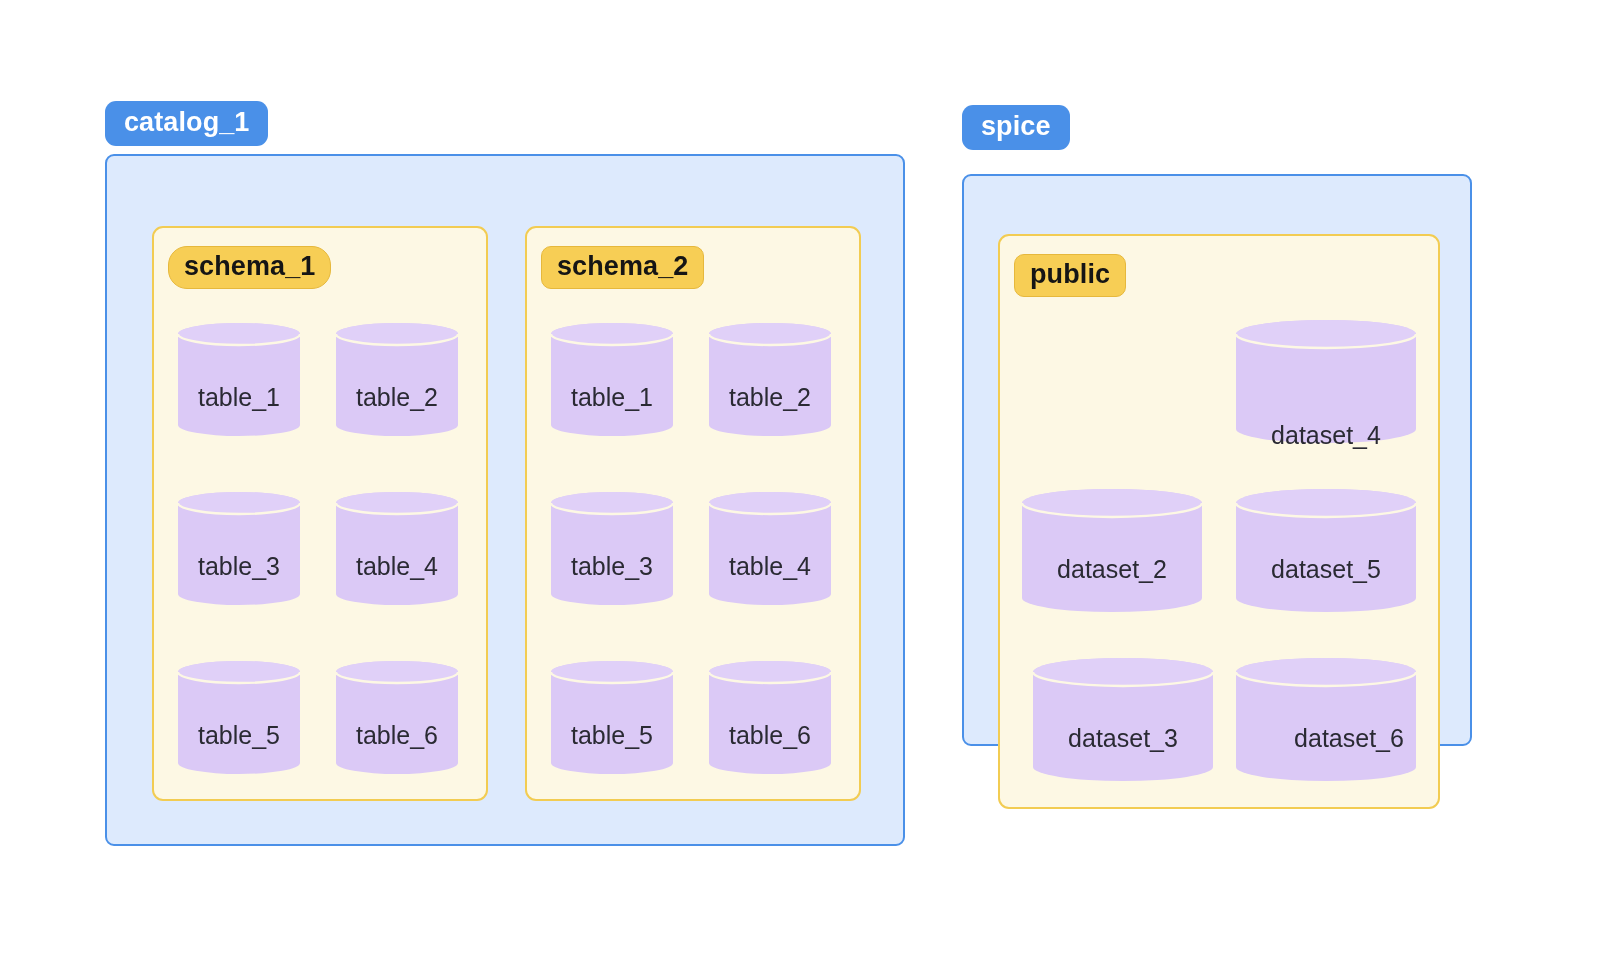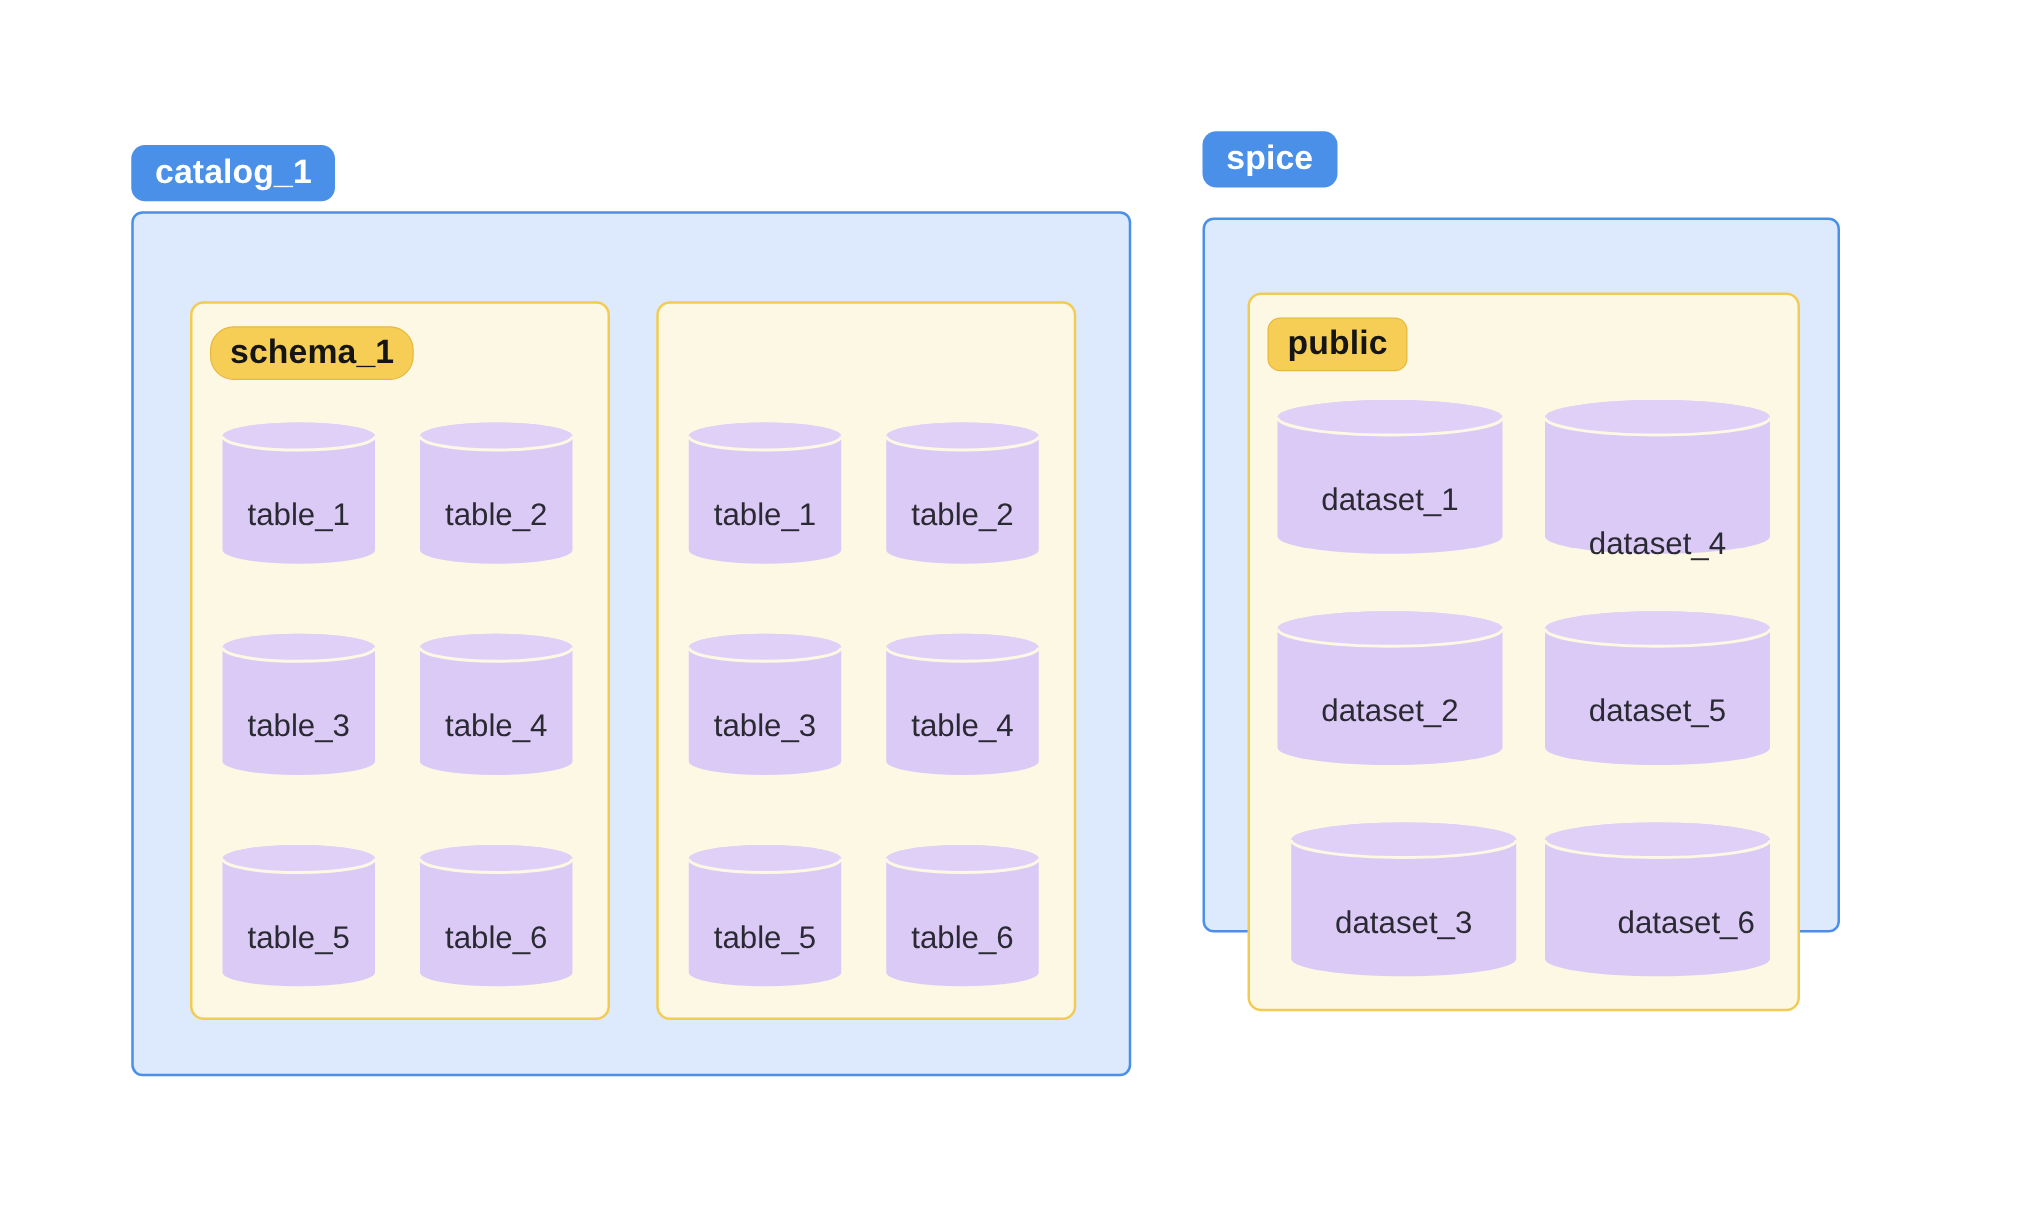--- a/index.html
+++ b/index.html
@@ -95,21 +95,21 @@
     line-height: 1;
     white-space: nowrap;
     pointer-events: none;
   }
 </style>
 </head>
 <body>
 
 <div id="canvas">
 
-  <div class="catalog-group" style="left:105px; top:116px; width:800px; height:745px;">
+  <div class="catalog-group" style="left:105px; top:101px; width:800px; height:745px;">
 
     <div class="catalog-badge">catalog_1</div>
 
     <div class="catalog-panel" style="left:0px; top:53px; width:800px; height:692px;">
 
       <div class="schema-panel" style="left:45px; top:70px; width:336px; height:575px;">
 
         <div class="schema-badge" style="left:14px; top:18px;border-radius:19px;">schema_1</div>
 
         <div class="cyl" style="left:24px; top:95px; width:122px; height:113px;">
@@ -162,20 +162,21 @@
             <path d="M0,11 a61,11 0 0 1 122,0 L122,102 a61,11 0 0 1 -122,0 Z" fill="#dbc9f6"></path>
             <ellipse cx="61" cy="11" rx="61" ry="11" fill="#e0d0f8"></ellipse>
             <path d="M0,11 a61,11 0 0 0 122,0" fill="none" stroke="#fdf8e4" stroke-width="2.4"></path>
           </svg>
           <div class="cyl-label" style="top:62px;">table_6</div>
         </div>
       </div>
 
       <div class="schema-panel" style="left:418px; top:70px; width:336px; height:575px;">
 
+        <div class="schema-badge" style="left:14px; top:18px;">schema_2</div>
 
         <div class="cyl" style="left:24px; top:95px; width:122px; height:113px;">
           <svg width="122" height="113" viewBox="0 0 122 113" aria-hidden="true">
             <path d="M0,11 a61,11 0 0 1 122,0 L122,102 a61,11 0 0 1 -122,0 Z" fill="#dbc9f6"></path>
             <ellipse cx="61" cy="11" rx="61" ry="11" fill="#e0d0f8"></ellipse>
             <path d="M0,11 a61,11 0 0 0 122,0" fill="none" stroke="#fdf8e4" stroke-width="2.4"></path>
           </svg>
           <div class="cyl-label" style="top:62px;">table_1</div>
         </div>
 
@@ -231,28 +232,20 @@
   <div class="catalog-group" style="left:962px; top:105px; width:510px; height:745px;">
 
     <div class="catalog-badge">spice</div>
 
     <div class="catalog-panel" style="left:0px; top:69px; width:510px; height:572px;text-decoration:underline;">
 
       <div class="schema-panel" style="left:34px; top:58px; width:442px; height:575px;">
 
         <div class="schema-badge" style="left:14px; top:18px;">public</div>
 
-        <div class="cyl" style="left:22px; top:84px; width:180px; height:123px;">
-          <svg width="180" height="123" viewBox="0 0 180 123" aria-hidden="true">
-            <path d="M0,14 a90,14 0 0 1 180,0 L180,109 a90,14 0 0 1 -180,0 Z" fill="#dbc9f6"></path>
-            <ellipse cx="90" cy="14" rx="90" ry="14" fill="#e0d0f8"></ellipse>
-            <path d="M0,14 a90,14 0 0 0 180,0" fill="none" stroke="#fdf8e4" stroke-width="2.4"></path>
-          </svg>
-          <div class="cyl-label" style="top:68px;">dataset_1</div>
-        </div>
 
         <div class="cyl" style="left:236px; top:84px; width:180px; height:123px;">
           <svg width="180" height="123" viewBox="0 0 180 123" aria-hidden="true">
             <path d="M0,14 a90,14 0 0 1 180,0 L180,109 a90,14 0 0 1 -180,0 Z" fill="#dbc9f6"></path>
             <ellipse cx="90" cy="14" rx="90" ry="14" fill="#e0d0f8"></ellipse>
             <path d="M0,14 a90,14 0 0 0 180,0" fill="none" stroke="#fdf8e4" stroke-width="2.4"></path>
           </svg>
           <div class="cyl-label" style="top:68px;margin-top:35px;">dataset_4</div>
         </div>
 

